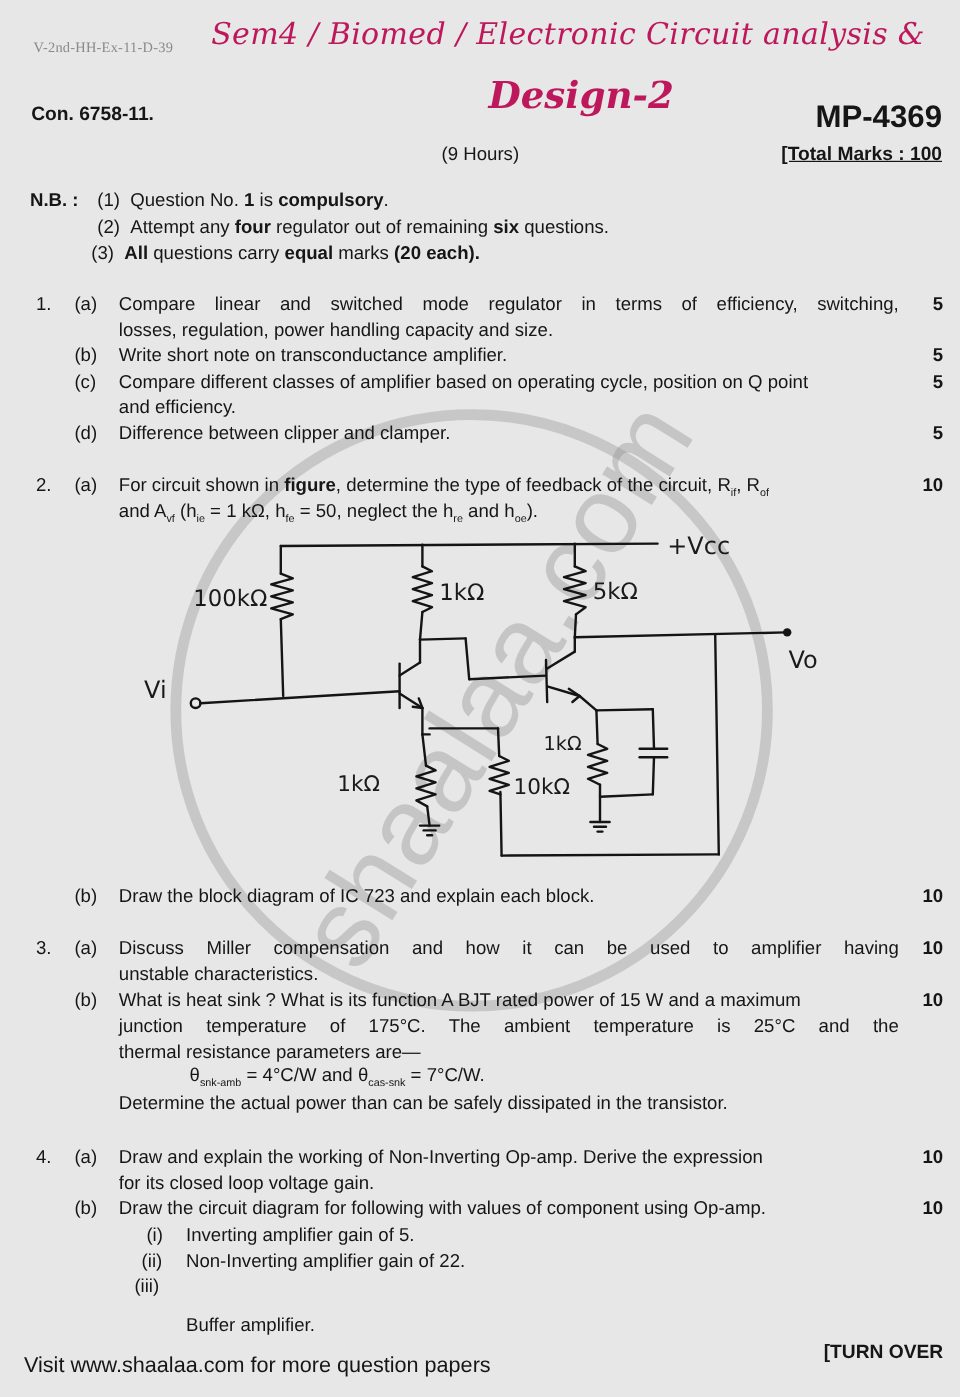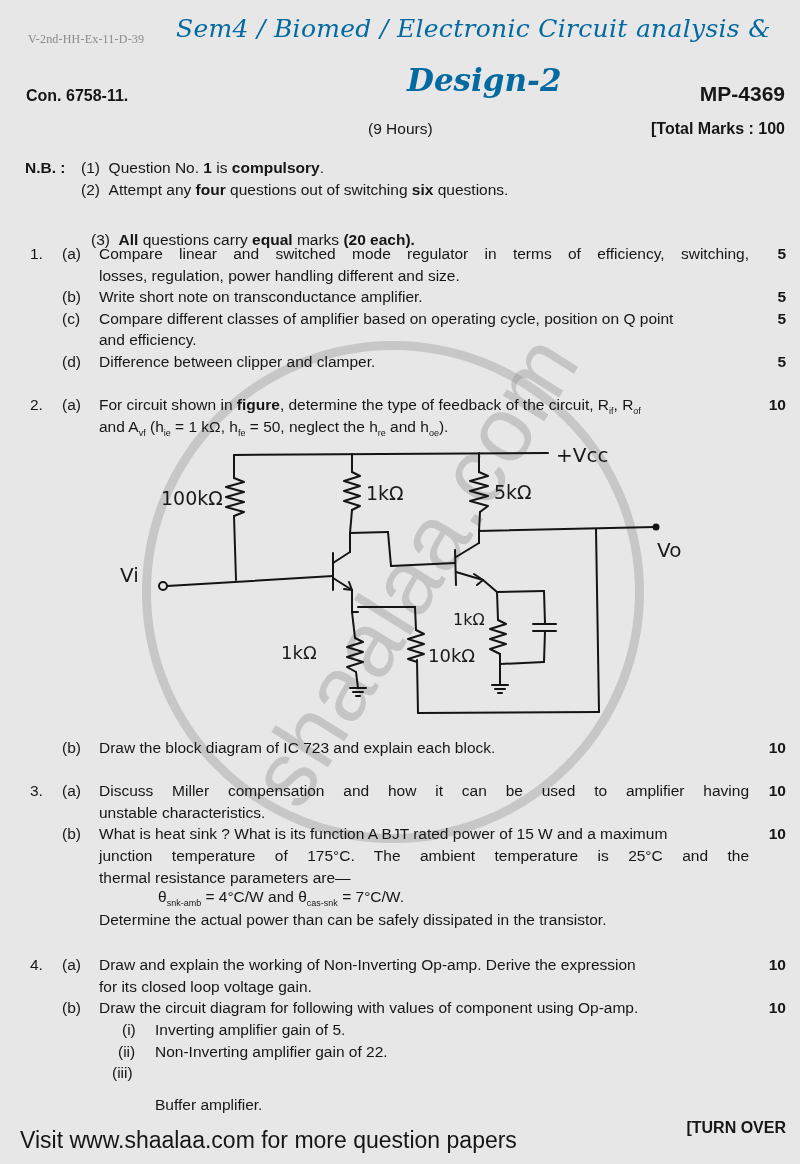--- a/index.html
+++ b/index.html
@@ -4,21 +4,21 @@
 <style>
   html, body { margin: 0; padding: 0; }
   body {
     width: 800px; height: 1164px; overflow: hidden;
     background: #e7e7e7;
     font-family: "Liberation Sans", "DejaVu Sans", sans-serif;
     color: #161616;
     position: relative;
   }
   .abs { position: absolute; }
-  .hand { font-family: "DejaVu Serif", serif; font-style: italic; color: #0369a1; }
+  .hand { font-family: "DejaVu Serif", serif; font-style: italic; color: #be185d; }
   .code-faint { font-size: 12px; color: #8a8a8a; letter-spacing: 0.2px; font-family: "Liberation Serif", serif; }
   .bold { font-weight: bold; }
   .txt { font-size: 15.5px; line-height: 22px; white-space: nowrap; }
   .marks { position: absolute; right: 14px; font-weight: bold; font-size: 15.5px; }
   .q-row { position: absolute; left: 0; width: 800px; }
   .qnum { position: absolute; left: 30px; }
   .qpart { position: absolute; left: 62px; }
   .qtext { position: absolute; left: 99px; }
   .justify { text-align: justify; text-align-last: justify; width: 650px; white-space: normal; }
   sub { font-size: 9px; vertical-align: -4px; }
@@ -42,43 +42,43 @@
 <body>
 
 <div class="watermark-circle"></div>
 <div class="watermark-text">shaalaa.com</div>
 
 <div class="abs code-faint" style="left:28px; top:32px;">V-2nd-HH-Ex-11-D-39</div>
 <div class="abs hand" style="left:176px; top:14px; font-size:25px; letter-spacing:0.3px;">Sem4 / Biomed / Electronic Circuit analysis &amp;</div>
 <div class="abs hand" style="left:407px; top:62px; font-size:31px;font-weight:bold;">Design-2</div>
 
 <div class="abs bold" style="left:26px; top:87px; font-size:16px;">Con. 6758-11.</div>
-<div class="abs bold" style="right:15px; top:82px; font-size:21px;">MP-4369</div>
+<div class="abs bold" style="right:15px; top:82px; font-size:26px;">MP-4369</div>
 <div class="abs" style="left:368px; top:120px; font-size:15.5px;">(9 Hours)</div>
-<div class="abs bold" style="right:15px; top:120px; font-size:16px;">[Total Marks : 100</div>
+<div class="abs bold" style="right:15px; top:120px; font-size:16px;text-decoration:underline;">[Total Marks : 100</div>
 
 <div class="abs txt" style="left:25px; top:157px;"><span class="bold">N.B. :</span></div>
 <div class="abs txt" style="left:81px; top:157px;">
   <span>(1)</span>&nbsp;&nbsp;<span>Question No. </span><b>1</b><span> is </span><b>compulsory</b><span>.</span>
 </div>
 <div class="abs txt" style="left:81px; top:179px;">
-  <span>(2)</span>&nbsp;&nbsp;<span>Attempt any </span><b>four</b><span> questions out of switching </span><b>six</b><span> questions.</span>
-</div>
-<div class="abs txt" style="left:91px; top:201px;margin-top:28px;">
+  <span>(2)</span>&nbsp;&nbsp;<span>Attempt any </span><b>four</b><span> regulator out of remaining </span><b>six</b><span> questions.</span>
+</div>
+<div class="abs txt" style="left:76px; top:201px;">
   <span>(3)</span>&nbsp;&nbsp;<b>All</b><span> questions carry </span><b>equal</b><span> marks </span><b>(20 each).</b>
 </div>
 
 <div class="q-row txt" style="top:243px;">
   <span class="qnum">1.</span>
   <span class="qpart">(a)</span>
   <span class="qtext justify">Compare linear and switched mode regulator in terms of efficiency, switching,</span>
   <span class="marks">5</span>
 </div>
 <div class="q-row txt" style="top:265px;">
-  <span class="qtext">losses, regulation, power handling different and size.</span>
+  <span class="qtext">losses, regulation, power handling capacity and size.</span>
 </div>
 <div class="q-row txt" style="top:286px;">
   <span class="qpart">(b)</span>
   <span class="qtext">Write short note on transconductance amplifier.</span>
   <span class="marks">5</span>
 </div>
 <div class="q-row txt" style="top:308px;">
   <span class="qpart">(c)</span>
   <span class="qtext">Compare different classes of amplifier based on operating cycle, position on Q point</span>
   <span class="marks">5</span>
@@ -236,14 +236,14 @@
 </div>
 <div class="q-row txt" style="top:1041px;">
   <span class="abs" style="left:118px;">(ii)</span>
   <span class="abs" style="left:155px;">Non-Inverting amplifier gain of 22.</span>
 </div>
 <div class="q-row txt" style="top:1062px;">
   <span class="abs" style="left:112px;">(iii)</span>
   <span class="abs" style="left:155px;margin-top:32px;">Buffer amplifier.</span>
 </div>
 
-<a class="abs" style="left:20px; top:1127px; font-size:23px; color:#161616; text-decoration:none;">Visit www.shaalaa.com for more question papers</a>
+<a class="abs" style="left:20px; top:1127px; font-size:18px; color:#161616; text-decoration:none;">Visit www.shaalaa.com for more question papers</a>
 <div class="abs bold" style="right:14px; top:1119px; font-size:16px;">[TURN OVER</div>
 
 </body></html>

